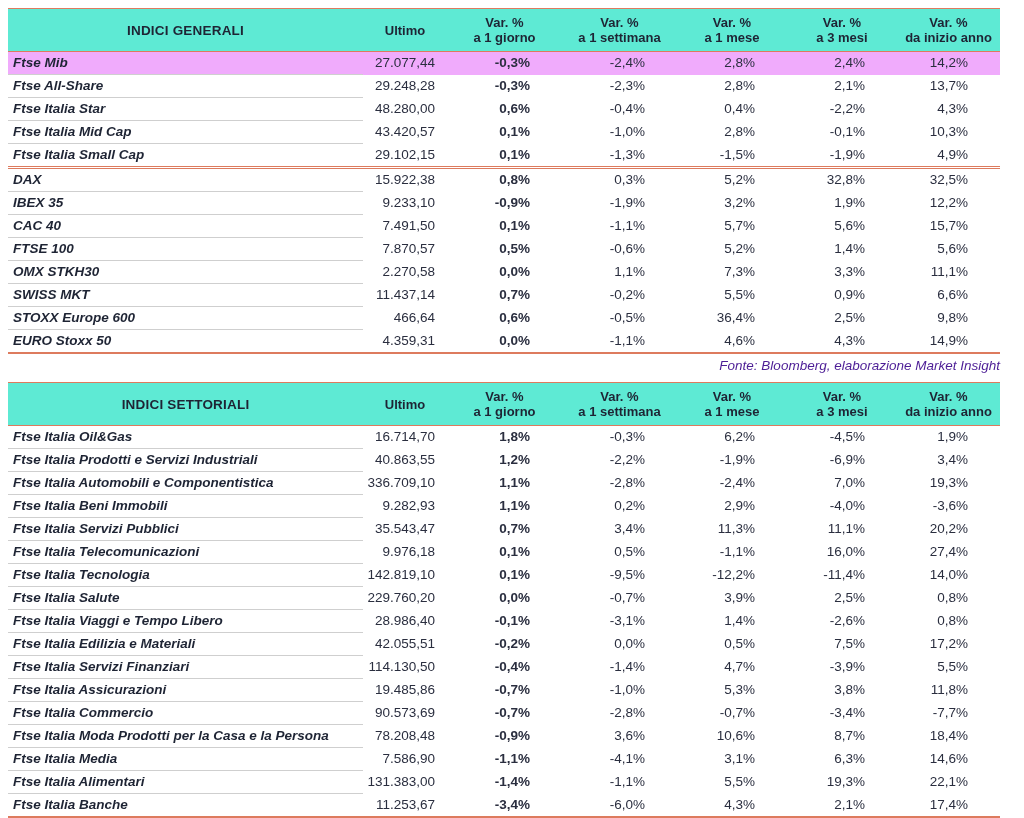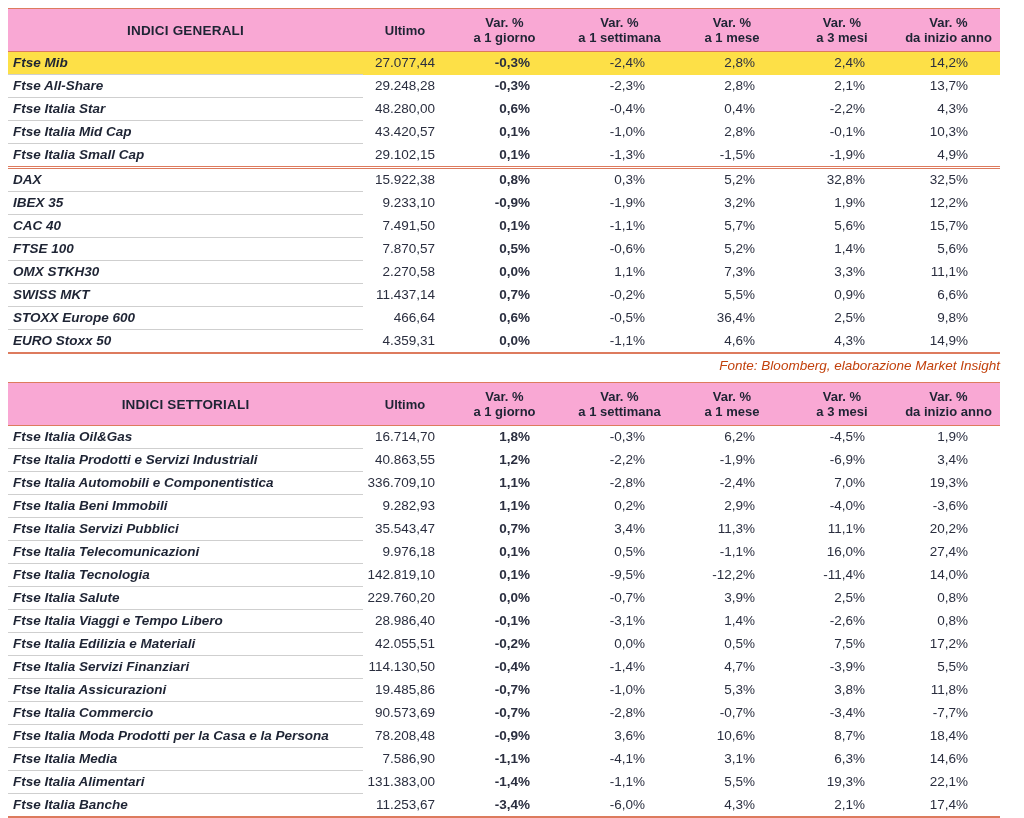--- a/index.html
+++ b/index.html
@@ -15,21 +15,21 @@
   .table-block { margin-bottom: 2px; }
 
   table.idx-table {
     width: 992px;
     border-collapse: collapse;
     table-layout: fixed;
     border-top: 1px solid #dd7b5e;
     border-bottom: 2px solid #dd7b5e;
   }
   thead th {
-    background: #f9a8d4;
+    background: #5eead4;
     border-bottom: 1px solid #dd7b5e;
     font-weight: bold;
     font-size: 13px;
     color: #1e2434;
     text-align: center;
     vertical-align: middle;
     padding: 6px 0;
     line-height: 15px;
     white-space: nowrap;
   }
@@ -47,29 +47,29 @@
     font-weight: bold;
     font-style: italic;
     padding-left: 5px;
     border-bottom: 1px solid #cfcfcf;
     color: #1e2434;
   }
   tbody tr:last-child td.name-cell { border-bottom: none; }
   td.num-cell { text-align: right; padding-right: 32px; color: #2a2e3f; }
   td.num-cell.ultimo { padding-right: 12px; margin-left: 28px; }
   td.num-cell.bold { font-weight: bold; }
-  tr.highlight td { background: #fde047; }
+  tr.highlight td { background: #f0abfc; }
   tr.group-start td { border-top: 3px double #dd7b5e; }
 
   .source-note {
     width: 992px;
     text-align: right;
     font-style: italic;
     font-size: 13.5px;
-    color: #c2410c;
+    color: #4c1d95;
     padding: 4px 2px 7px 0;
   }
 </style>
 </head>
 <body>
 
 <div class="page">
 
   <section class="table-block">
     <table class="idx-table">

